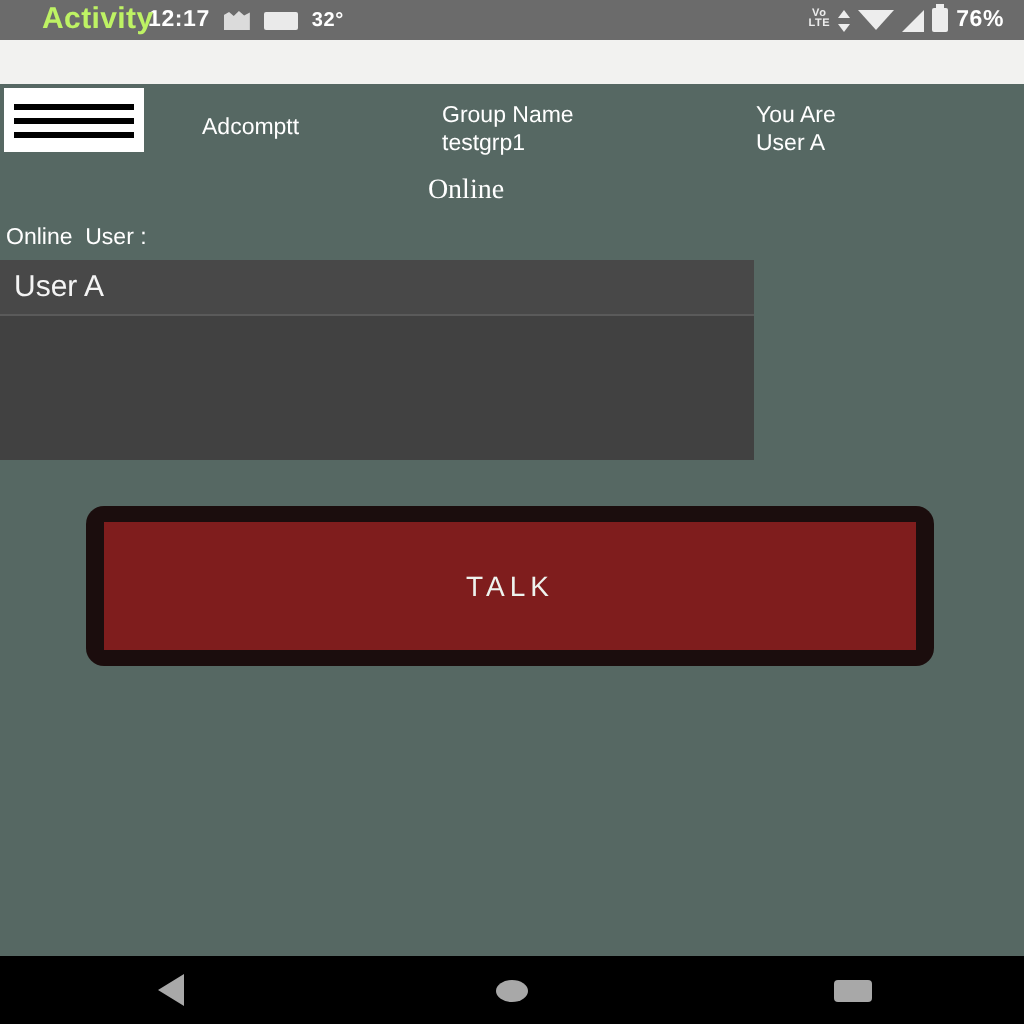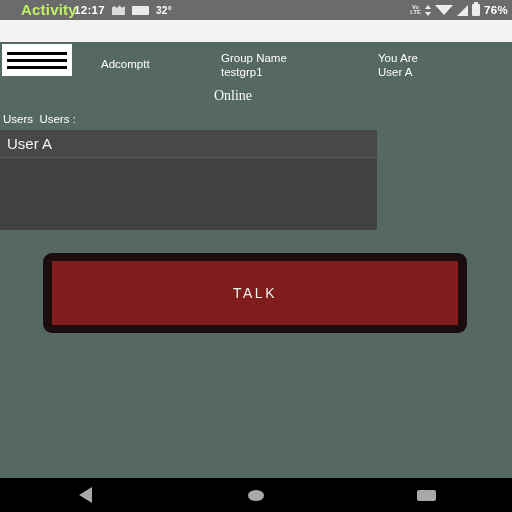--- a/index.html
+++ b/index.html
@@ -19,21 +19,21 @@
   .status-bar {
     position: absolute; left: 0; top: 0;
     width: 512px; height: 20px;
     background: #6b6b6b;
     display: flex; align-items: center;
     color: #ffffff;
     font-size: 11px; font-weight: bold;
     letter-spacing: 0.3px;
   }
   .sb-left { display: flex; align-items: center; gap: 7px; padding-left: 26px; margin-left: 48px; }
-  .sb-right { display: flex; align-items: center; gap: 4px; margin-left: auto; padding-right: 4px; }
+  .sb-right { display: flex; align-items: center; gap: 4px; margin-left: auto; padding-right: 10px; }
   .sb-time { font-size: 11.5px; }
   .sb-temp { font-size: 10px; }
   .ic-photo {
     width: 13px; height: 10px; background: #e8e8e8;
     clip-path: polygon(0 25%, 20% 10%, 38% 30%, 58% 5%, 78% 28%, 100% 12%, 100% 100%, 0 100%);
     opacity: .9;
   }
   .ic-card {
     width: 17px; height: 9px; background: #eaeaea; border-radius: 1px;
   }
@@ -208,21 +208,21 @@
       <div>testgrp1</div>
     </div>
     <div class="tb-col tb-you">
       <div>You Are</div>
       <div>User A</div>
     </div>
   </div>
 
   <div class="online-heading">Online</div>
 
-  <div class="users-label">Users  Users :</div>
+  <div class="users-label">Online  User :</div>
   <div class="users-box">
     <div class="user-row">
       <span>User A</span>
     </div>
   </div>
 
   <div class="talk-wrap">
     <div class="talk-button">
       <span>TALK</span>
     </div>

